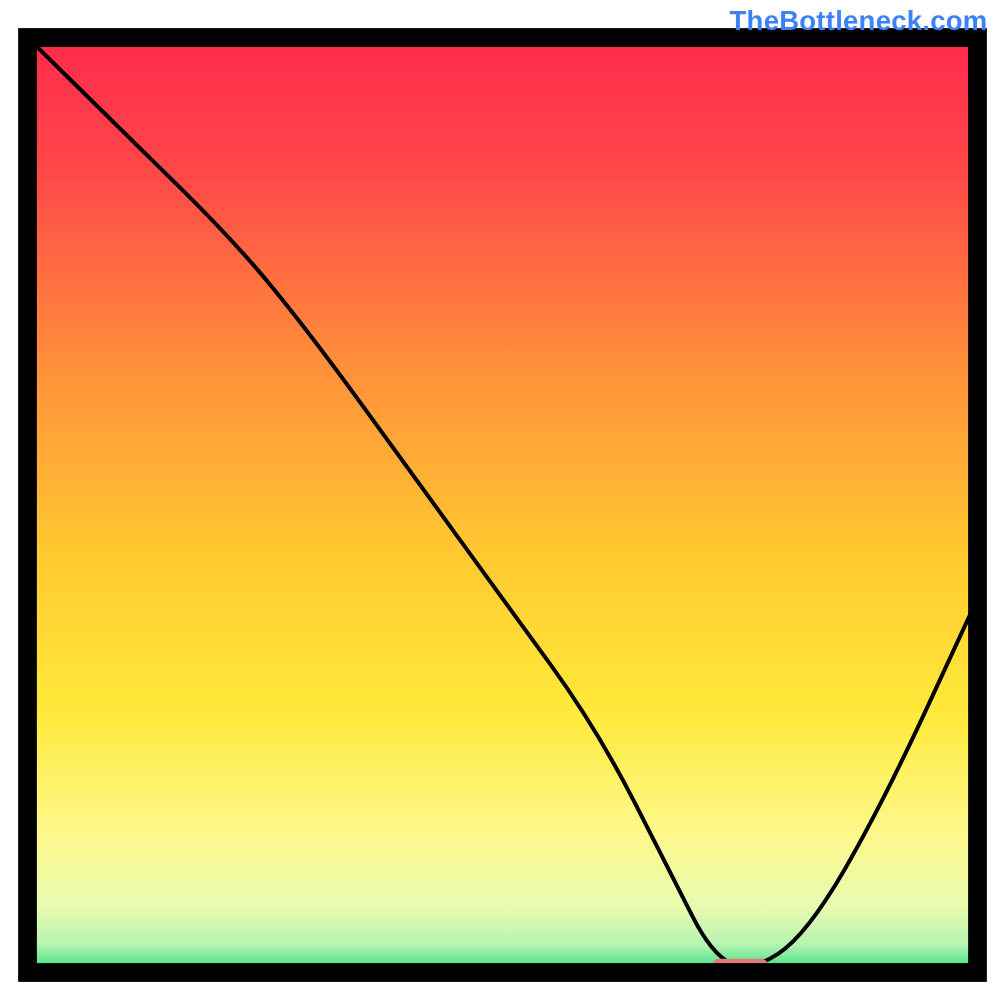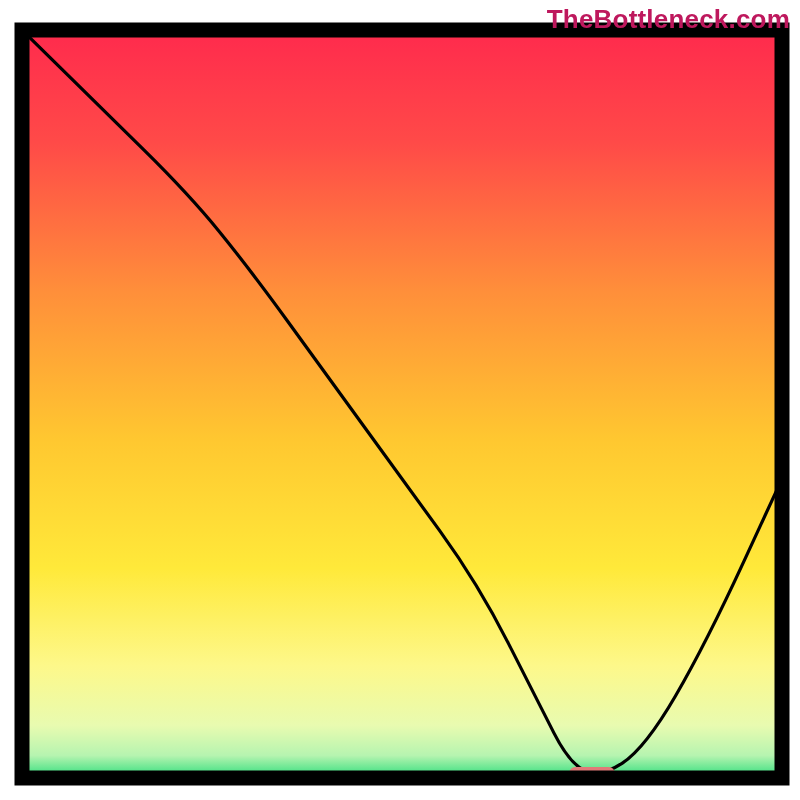--- a/index.html
+++ b/index.html
@@ -12,23 +12,23 @@
   }
   .stage {
     position: relative;
     width: 800px;
     height: 800px;
   }
   .watermark {
     position: absolute;
     top: 4px;
     right: 10px;
-    font-size: 26px;
+    font-size: 22px;
     font-weight: 600;
-    color: #be185d;
+    color: #3b82f6;
     letter-spacing: 0.2px;
   }
   svg {
     display: block;
   }
 </style>
 </head>
 <body>
 
 <div class="stage">

